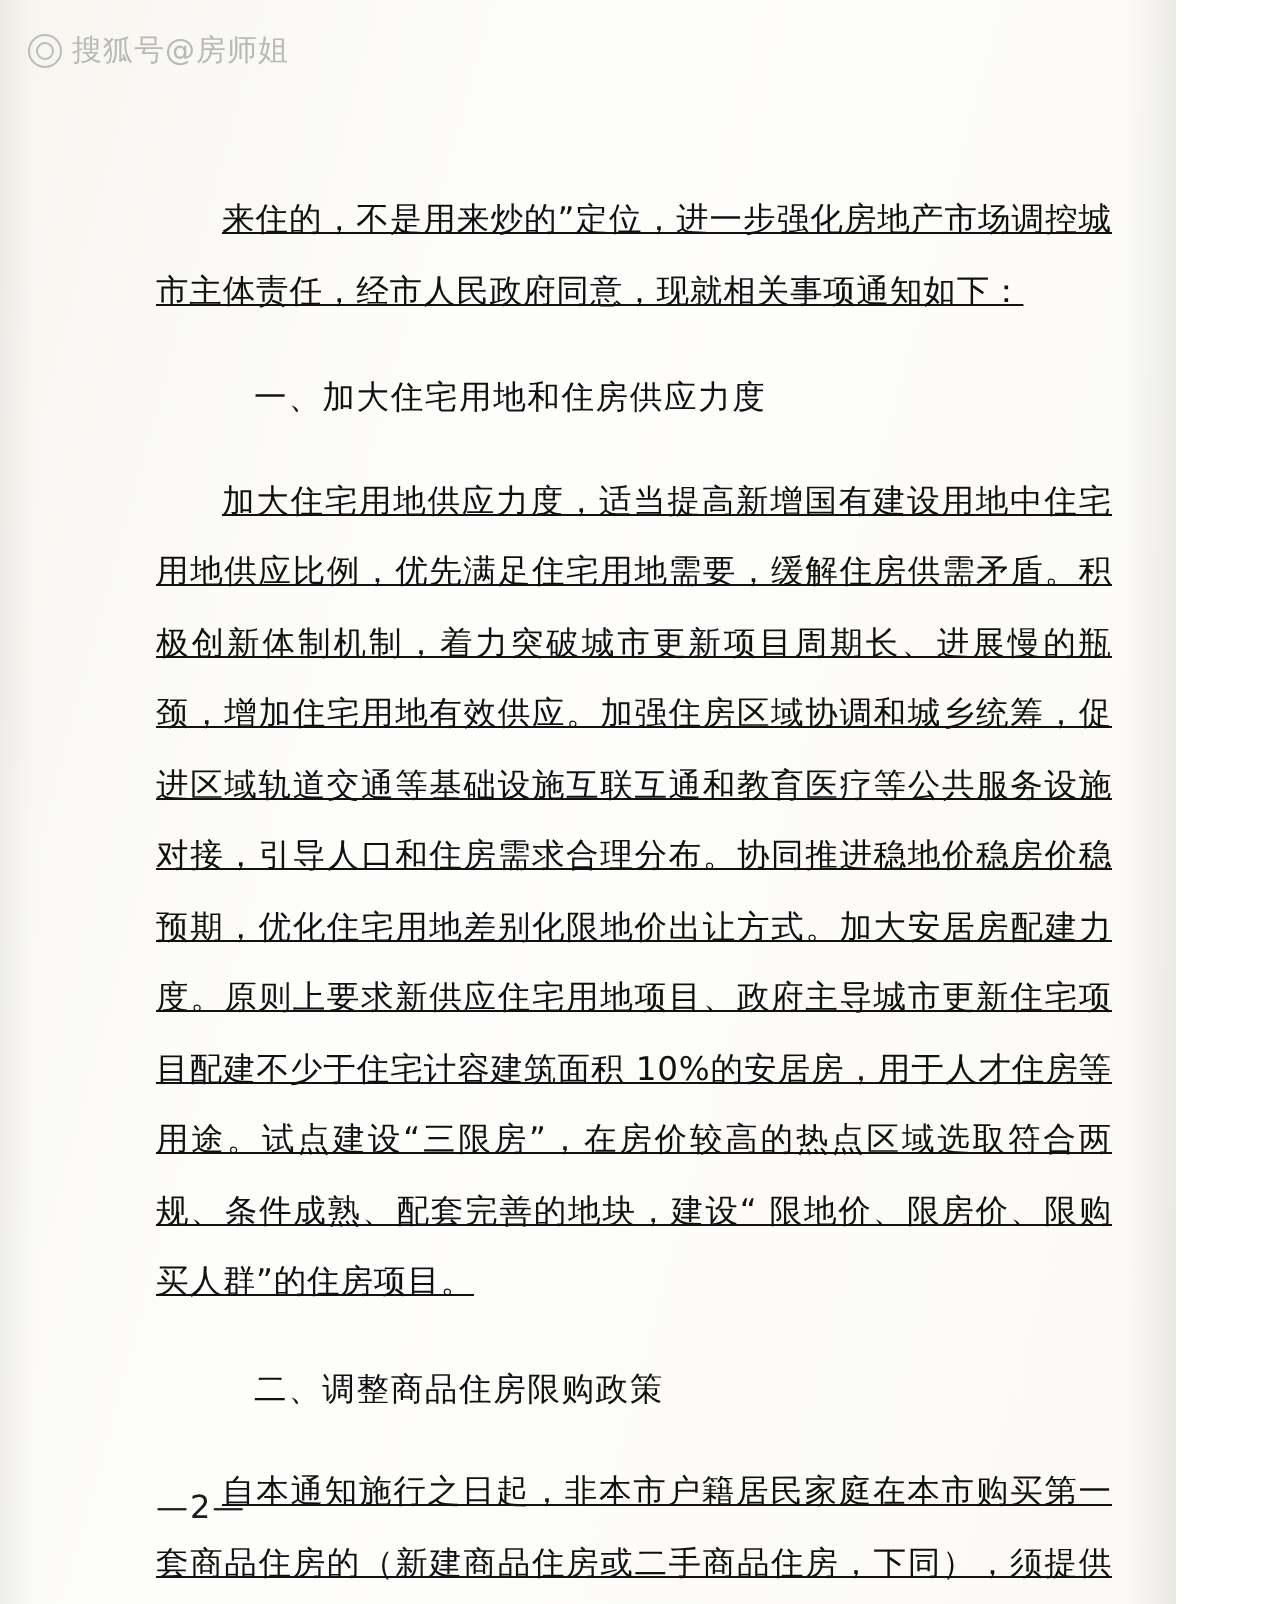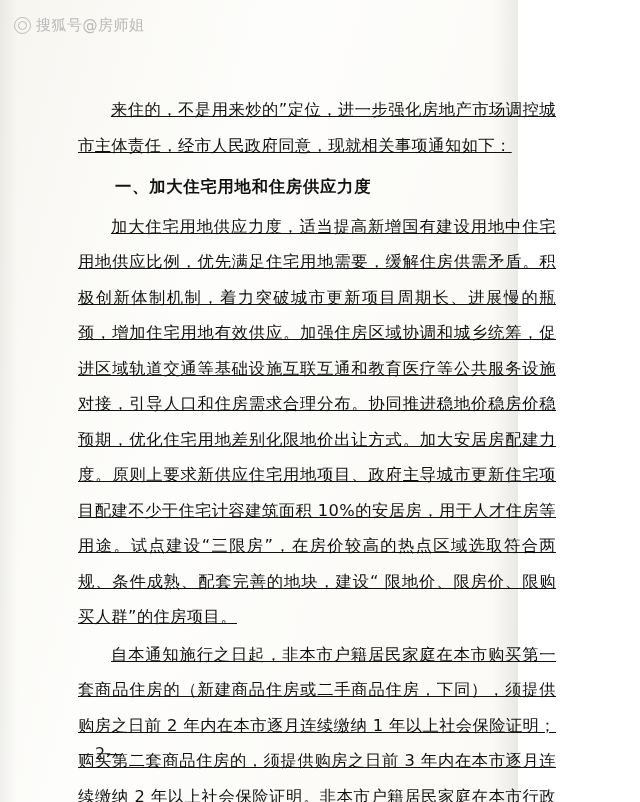--- a/index.html
+++ b/index.html
@@ -9,21 +9,21 @@
   body {
     width: 640px;
     height: 802px;
     background: #ffffff;
     font-family: "DejaVu Sans", "Liberation Sans", sans-serif;
     overflow: hidden;
     position: relative;
   }
   .page {
     position: relative;
-    width: 518px;
+    width: 588px;
     height: 802px;
     background: #fdfdfb;
   }
   
   .paper-tint {
     position: absolute;
     inset: 0;
     background:
       linear-gradient(105deg, rgba(246,244,238,0.85) 0%, rgba(255,255,255,0.2) 38%, rgba(250,248,243,0.7) 100%);
     pointer-events: none;
@@ -74,23 +74,23 @@
   .para {
     margin: 0;
     text-indent: 0;
     white-space: normal;
   }
   .para.indent2 {
     text-indent: 33px;
     text-decoration: underline;
   }
   .heading {
-    margin: 4px;
+    margin: 16px;
     text-indent: 33px;
-    font-weight: 700;
+    font-weight: 400;
     letter-spacing: 0.8px;
   }
   .spacer-sm { height: 2px; }
   .page-number {
     position: absolute;
     left: 78px;
     top: 744px;
     font-size: 16px;
     color: #1a1a1a;
     letter-spacing: 1px;
@@ -127,17 +127,18 @@
     <span class="wm-logo"></span>
     <span>搜狐号@房师姐</span>
   </div>
 
   <div class="doc-body">
     <p class="para indent2">来住的，不是用来炒的”定位，进一步强化房地产市场调控城市主体责任，经市人民政府同意，现就相关事项通知如下：</p>
     <div class="spacer-sm"></div>
     <p class="heading">一、加大住宅用地和住房供应力度</p>
     <p class="para indent2">加大住宅用地供应力度，适当提高新增国有建设用地中住宅用地供应比例，优先满足住宅用地需要，缓解住房供需矛盾。积极创新体制机制，着力突破城市更新项目周期长、进展慢的瓶颈，增加住宅用地有效供应。加强住房区域协调和城乡统筹，促进区域轨道交通等基础设施互联互通和教育医疗等公共服务设施对接，引导人口和住房需求合理分布。协同推进稳地价稳房价稳预期，优化住宅用地差别化限地价出让方式。加大安居房配建力度。原则上要求新供应住宅用地项目、政府主导城市更新住宅项目配建不少于住宅计容建筑面积 10%的安居房，用于人才住房等用途。试点建设“三限房”，在房价较高的热点区域选取符合两规、条件成熟、配套完善的地块，建设“ 限地价、限房价、限购买人群”的住房项目。</p>
     <div class="spacer-sm"></div>
+    <p class="heading">二、调整商品住房限购政策</p>
     <p class="para indent2">自本通知施行之日起，非本市户籍居民家庭在本市购买第一套商品住房的（新建商品住房或二手商品住房，下同），须提供购房之日前 2 年内在本市逐月连续缴纳 1 年以上社会保险证明；购买第二套商品住房的，须提供购房之日前 3 年内在本市逐月连续缴纳 2 年以上社会保险证明。非本市户籍居民家庭在本市行政区域内拥有 2 套及以上商品住房的，暂停向其销售</p>
   </div>
 
   <div class="page-number">—2—</div>
 </div>
 
 </body></html>

